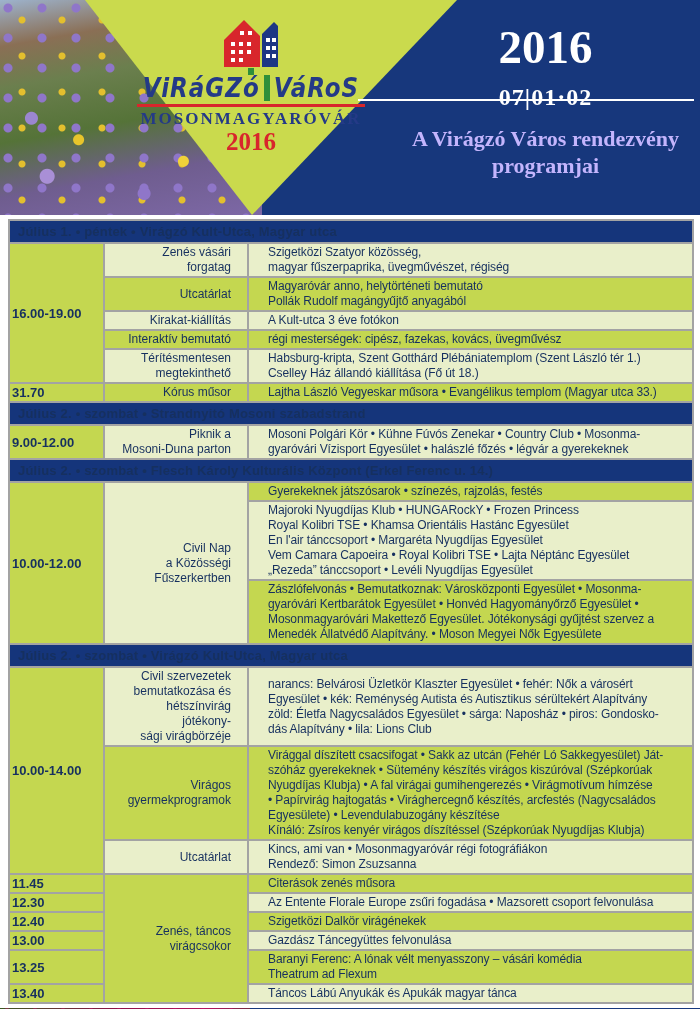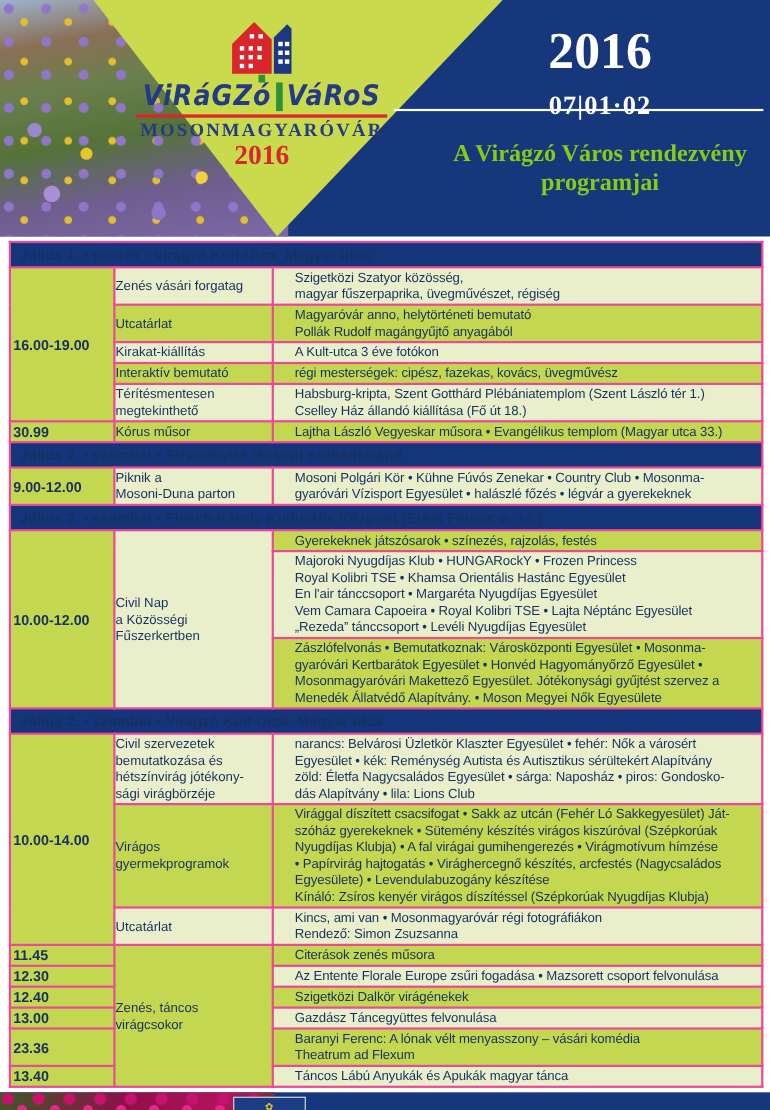--- a/index.html
+++ b/index.html
@@ -13,48 +13,48 @@
       radial-gradient(circle at 55% 90%, #8f76c9 0 6px, rgba(0,0,0,0) 7px),
       radial-gradient(circle at 30% 65%, #e8c52b 0 5px, rgba(0,0,0,0) 6px),
       radial-gradient(circle at 70% 75%, #f0d23a 0 5px, rgba(0,0,0,0) 6px),
       radial-gradient(circle at 12% 55%, #9b86d0 0 6px, rgba(0,0,0,0) 7px),
       radial-gradient(circle at 8px 8px, #8f76c9 0 4px, rgba(0,0,0,0) 5px),
       radial-gradient(circle at 22px 20px, #e3bf2e 0 3px, rgba(0,0,0,0) 4px),
       linear-gradient(170deg,#9db3cd 0%,#8a6f55 18%,#6b7f4e 34%,#557338 55%,#6f5d8f 76%,#7d68a6 100%);
     background-size:auto,auto,auto,auto,auto,34px 30px,40px 36px,100% 100%;}
   .greenTri{position:absolute;left:0;top:0;width:700px;height:215px;
     background:#cada4d;clip-path:polygon(85px 0,457px 0,252px 215px);}
-  .logoBlock{position:absolute;left:108px;top:18px;width:260px;text-align:center;color:#243a87;}
+  .logoBlock{position:absolute;left:121px;top:18px;width:260px;text-align:center;color:#243a87;}
   .tulip{display:block;margin:0 auto;}
   .stemDown{display:block;width:6px;height:7px;background:#2f8f3a;margin:0 auto;}
   .brandRow{display:flex;align-items:center;justify-content:center;gap:4px;margin-top:0;}
   .brandWord{font-family:"DejaVu Sans",sans-serif;font-style:italic;font-weight:bold;
     font-size:23px;letter-spacing:1px;color:#243a87;transform:scaleY(1.12);}
   .brandStem{width:6px;height:26px;background:#2f8f3a;}
   .redRule{width:228px;height:3px;background:#d8262c;margin:3px auto 2px auto;}
   .cityLine{font-family:"Liberation Serif",serif;font-weight:bold;font-size:17px;
     letter-spacing:2px;color:#243a87;}
   .logoYear{font-family:"Liberation Serif",serif;font-weight:bold;font-size:25px;color:#d8262c;line-height:1;}
   .rightBlock{position:absolute;left:395px;right:4px;top:22px;text-align:center;}
   .bigYear{font-family:"Liberation Serif",serif;font-weight:bold;font-size:47px;color:#ffffff;line-height:1.1;}
   .whiteRule{position:absolute;left:358px;top:99px;width:336px;height:2px;background:#ffffff;}
   .dateLine{font-family:"Liberation Serif",serif;font-weight:bold;font-size:24px;color:#ffffff;
     letter-spacing:1px;margin-top:10px;}
-  .tagline{font-family:"Liberation Serif",serif;font-weight:bold;font-size:22px;color:#84cc16;
+  .tagline{font-family:"Liberation Serif",serif;font-weight:bold;font-size:22px;color:#c4b5fd;
     line-height:1.25;margin-top:14px;}
 
   
   .tableWrap{margin:4px 8px 0 8px;}
   table.prog{border-collapse:collapse;width:684px;table-layout:fixed;}
-  table.prog td{border:2px solid #ec4899;vertical-align:middle;color:#16305f;}
+  table.prog td{border:2px solid #a3a3a3;vertical-align:middle;color:#16305f;}
   td.sec{background:#15357b;color:#ffffff;font-weight:bold;font-size:13px;
     padding:3px 8px;letter-spacing:.2px;}
   td.time{background:#c4d750;font-weight:bold;font-size:13px;
     padding:1px 10px 1px 2px;color:#112a5c;white-space:nowrap;}
-  td.cat{font-size:12px;text-align:left;padding:1px 0;white-space:pre-line;line-height:1.25;}
+  td.cat{font-size:12px;text-align:right;padding:1px 16px;white-space:pre-line;line-height:1.25;}
   td.desc{font-size:12px;text-align:left;padding:1px 4px 1px 19px;white-space:pre-line;
     line-height:1.25;letter-spacing:-0.1px;}
   tr.b td.cat,tr.b td.desc{background:#c4d750;}
   tr.p td.cat,tr.p td.desc{background:#e9efca;}
   td.forceB{background:#c4d750 !important;margin-top:39px;}
   td.forceP{background:#e9efca !important;}
 
   
   .footer{position:relative;width:700px;height:84px;background:#17387f;margin-top:4px;overflow:hidden;}
   .footerPhoto{position:absolute;left:0;top:0;width:250px;height:84px;
@@ -151,21 +151,21 @@
         <td class="cat">Interaktív bemutató</td>
         <td class="desc">régi mesterségek: cipész, fazekas, kovács, üvegművész</td>
           </tr>
       <tr class="p">
         <td class="cat">Térítésmentesen
 megtekinthető</td>
         <td class="desc">Habsburg-kripta, Szent Gotthárd Plébániatemplom (Szent László tér 1.)
 Cselley Ház állandó kiállítása (Fő út 18.)</td>
           </tr>
       <tr class="b">
-        <td class="time">30.99</td>
+        <td class="time">31.70</td>
         <td class="cat">Kórus műsor</td>
         <td class="desc">Lajtha László Vegyeskar műsora • Evangélikus templom (Magyar utca 33.)</td>
           </tr>
 
       <tr>
         <td class="sec" colspan="3">Július 2. • szombat • Strandnyitó Mosoni szabadstrand</td>
           </tr>
       <tr class="p">
         <td class="time">9.00-12.00</td>
         <td class="cat">Piknik a
@@ -240,21 +240,21 @@
           </tr>
       <tr class="b">
         <td class="time">12.40</td>
         <td class="desc">Szigetközi Dalkör virágénekek</td>
           </tr>
       <tr class="p">
         <td class="time">13.00</td>
         <td class="desc">Gazdász Táncegyüttes felvonulása</td>
           </tr>
       <tr class="b">
-        <td class="time">23.36</td>
+        <td class="time">13.25</td>
         <td class="desc">Baranyi Ferenc: A lónak vélt menyasszony – vásári komédia
 Theatrum ad Flexum</td>
           </tr>
       <tr class="p">
         <td class="time">13.40</td>
         <td class="desc">Táncos Lábú Anyukák és Apukák magyar tánca</td>
           </tr>
     </tbody>
       </table>
   </div>

